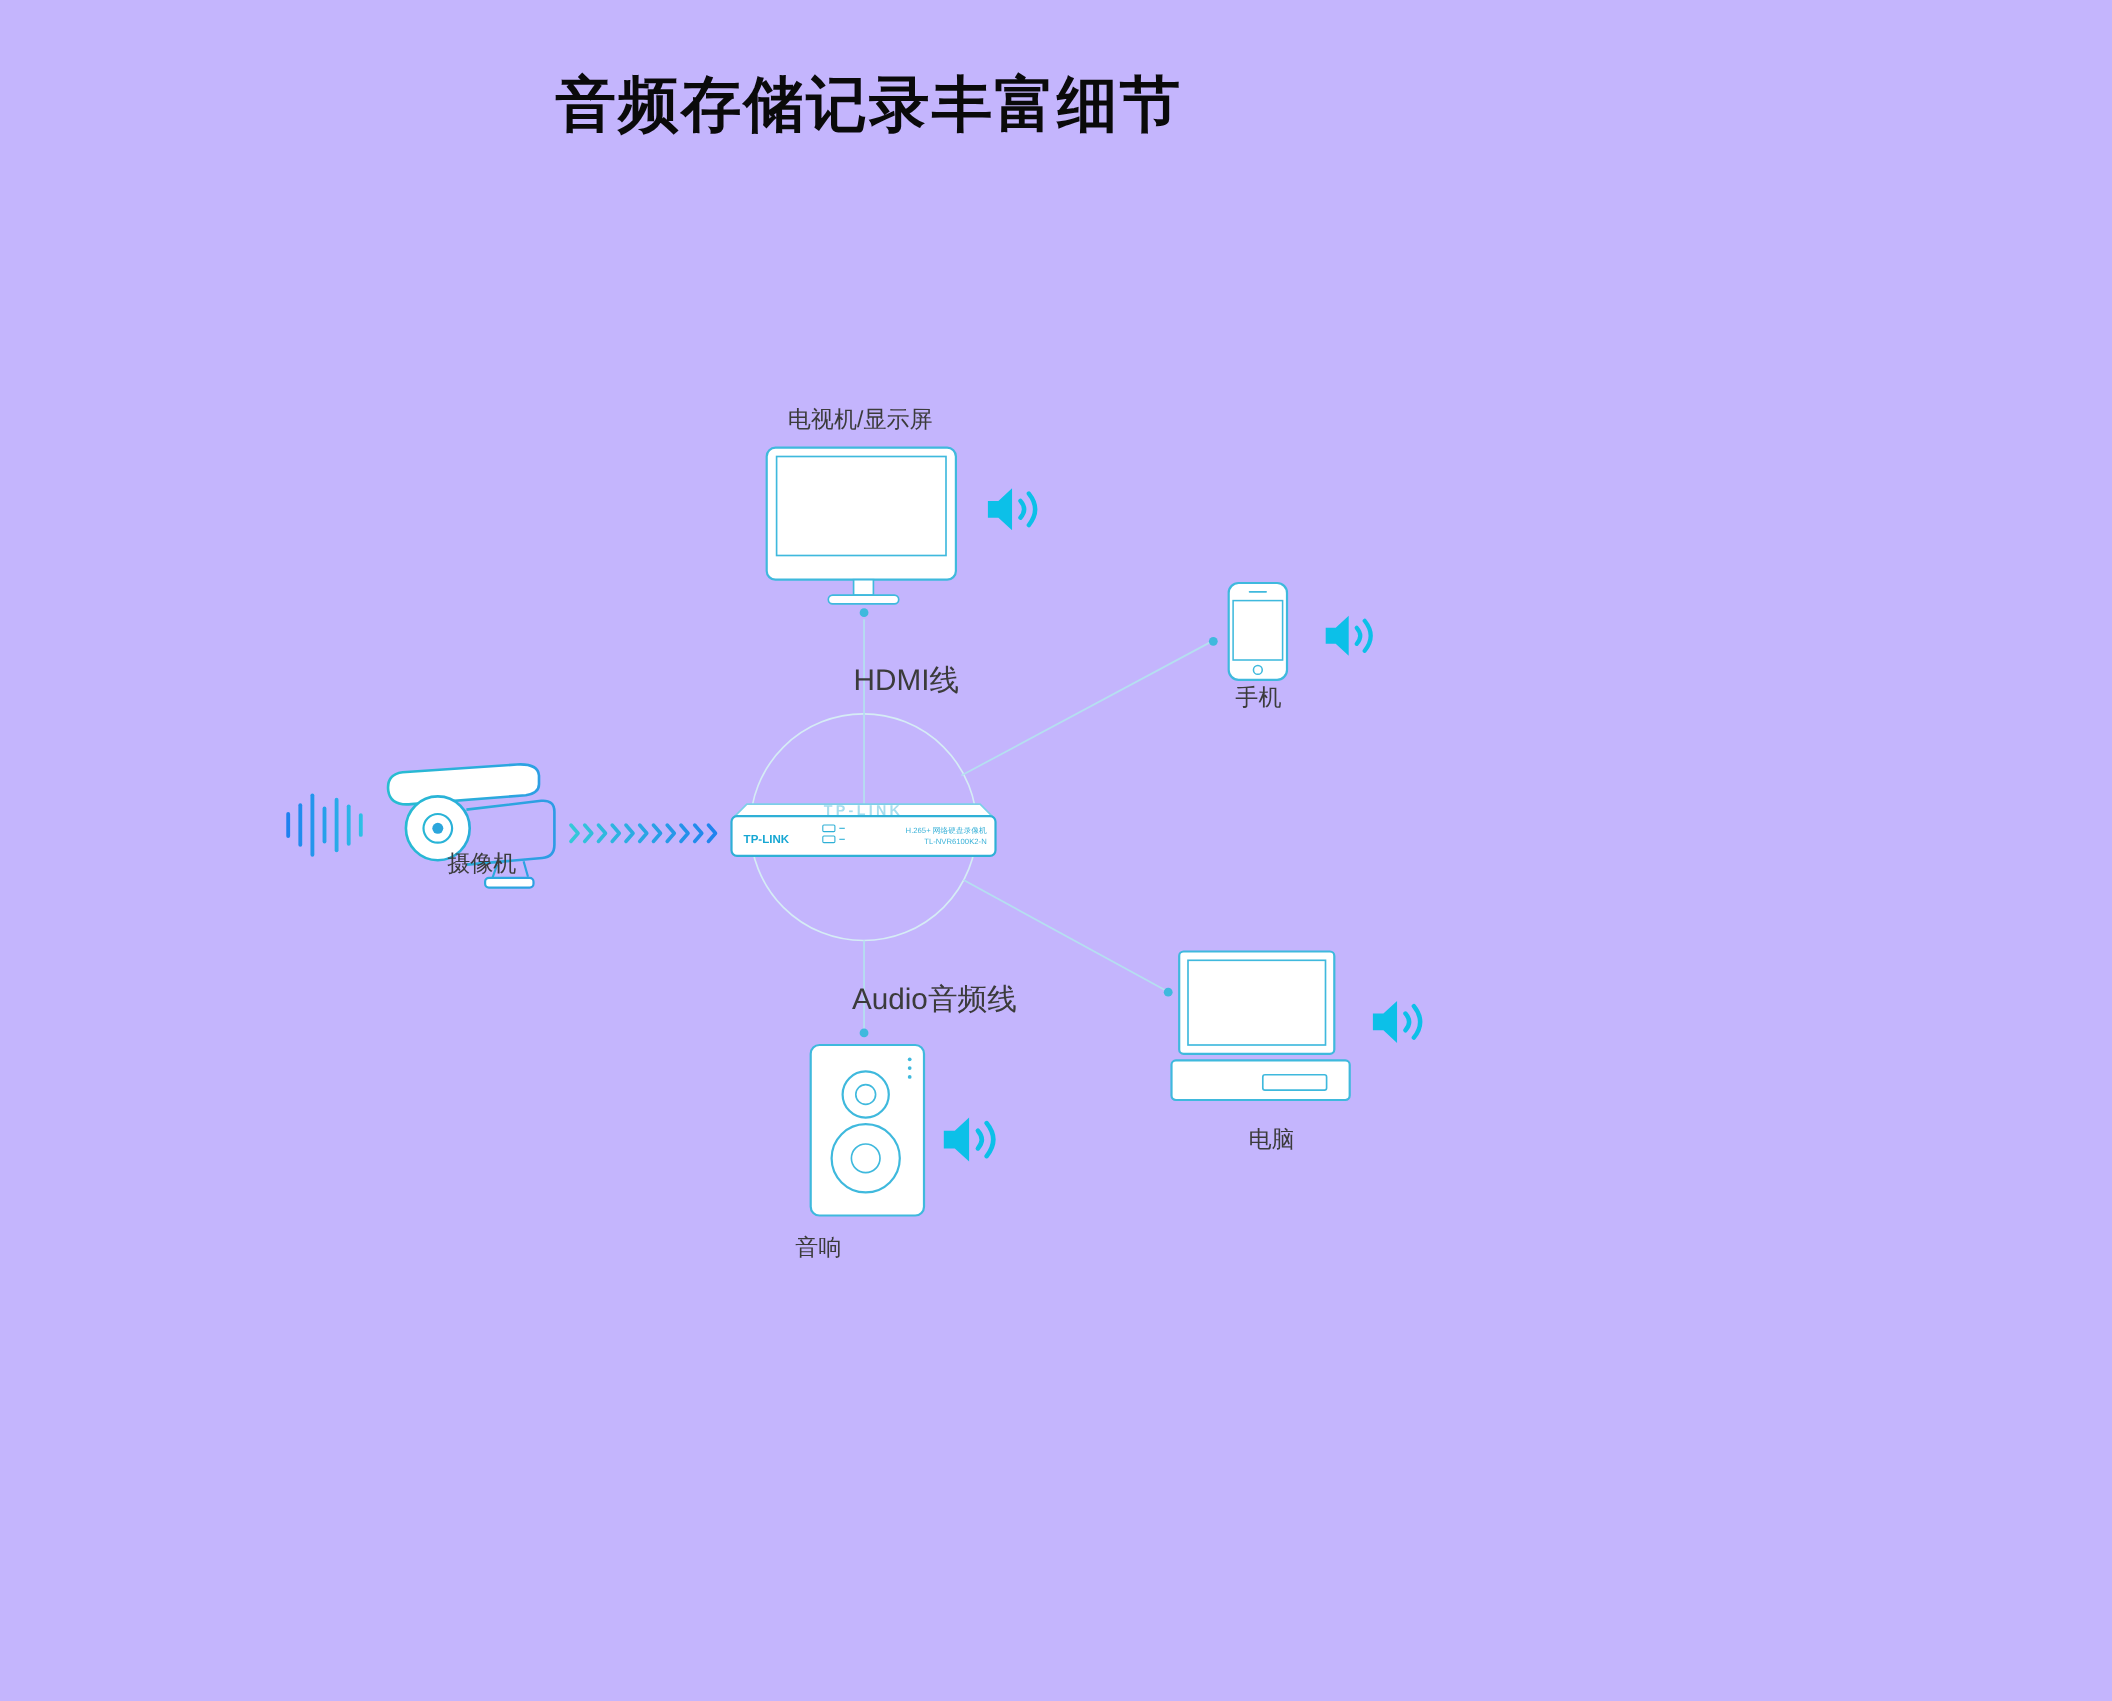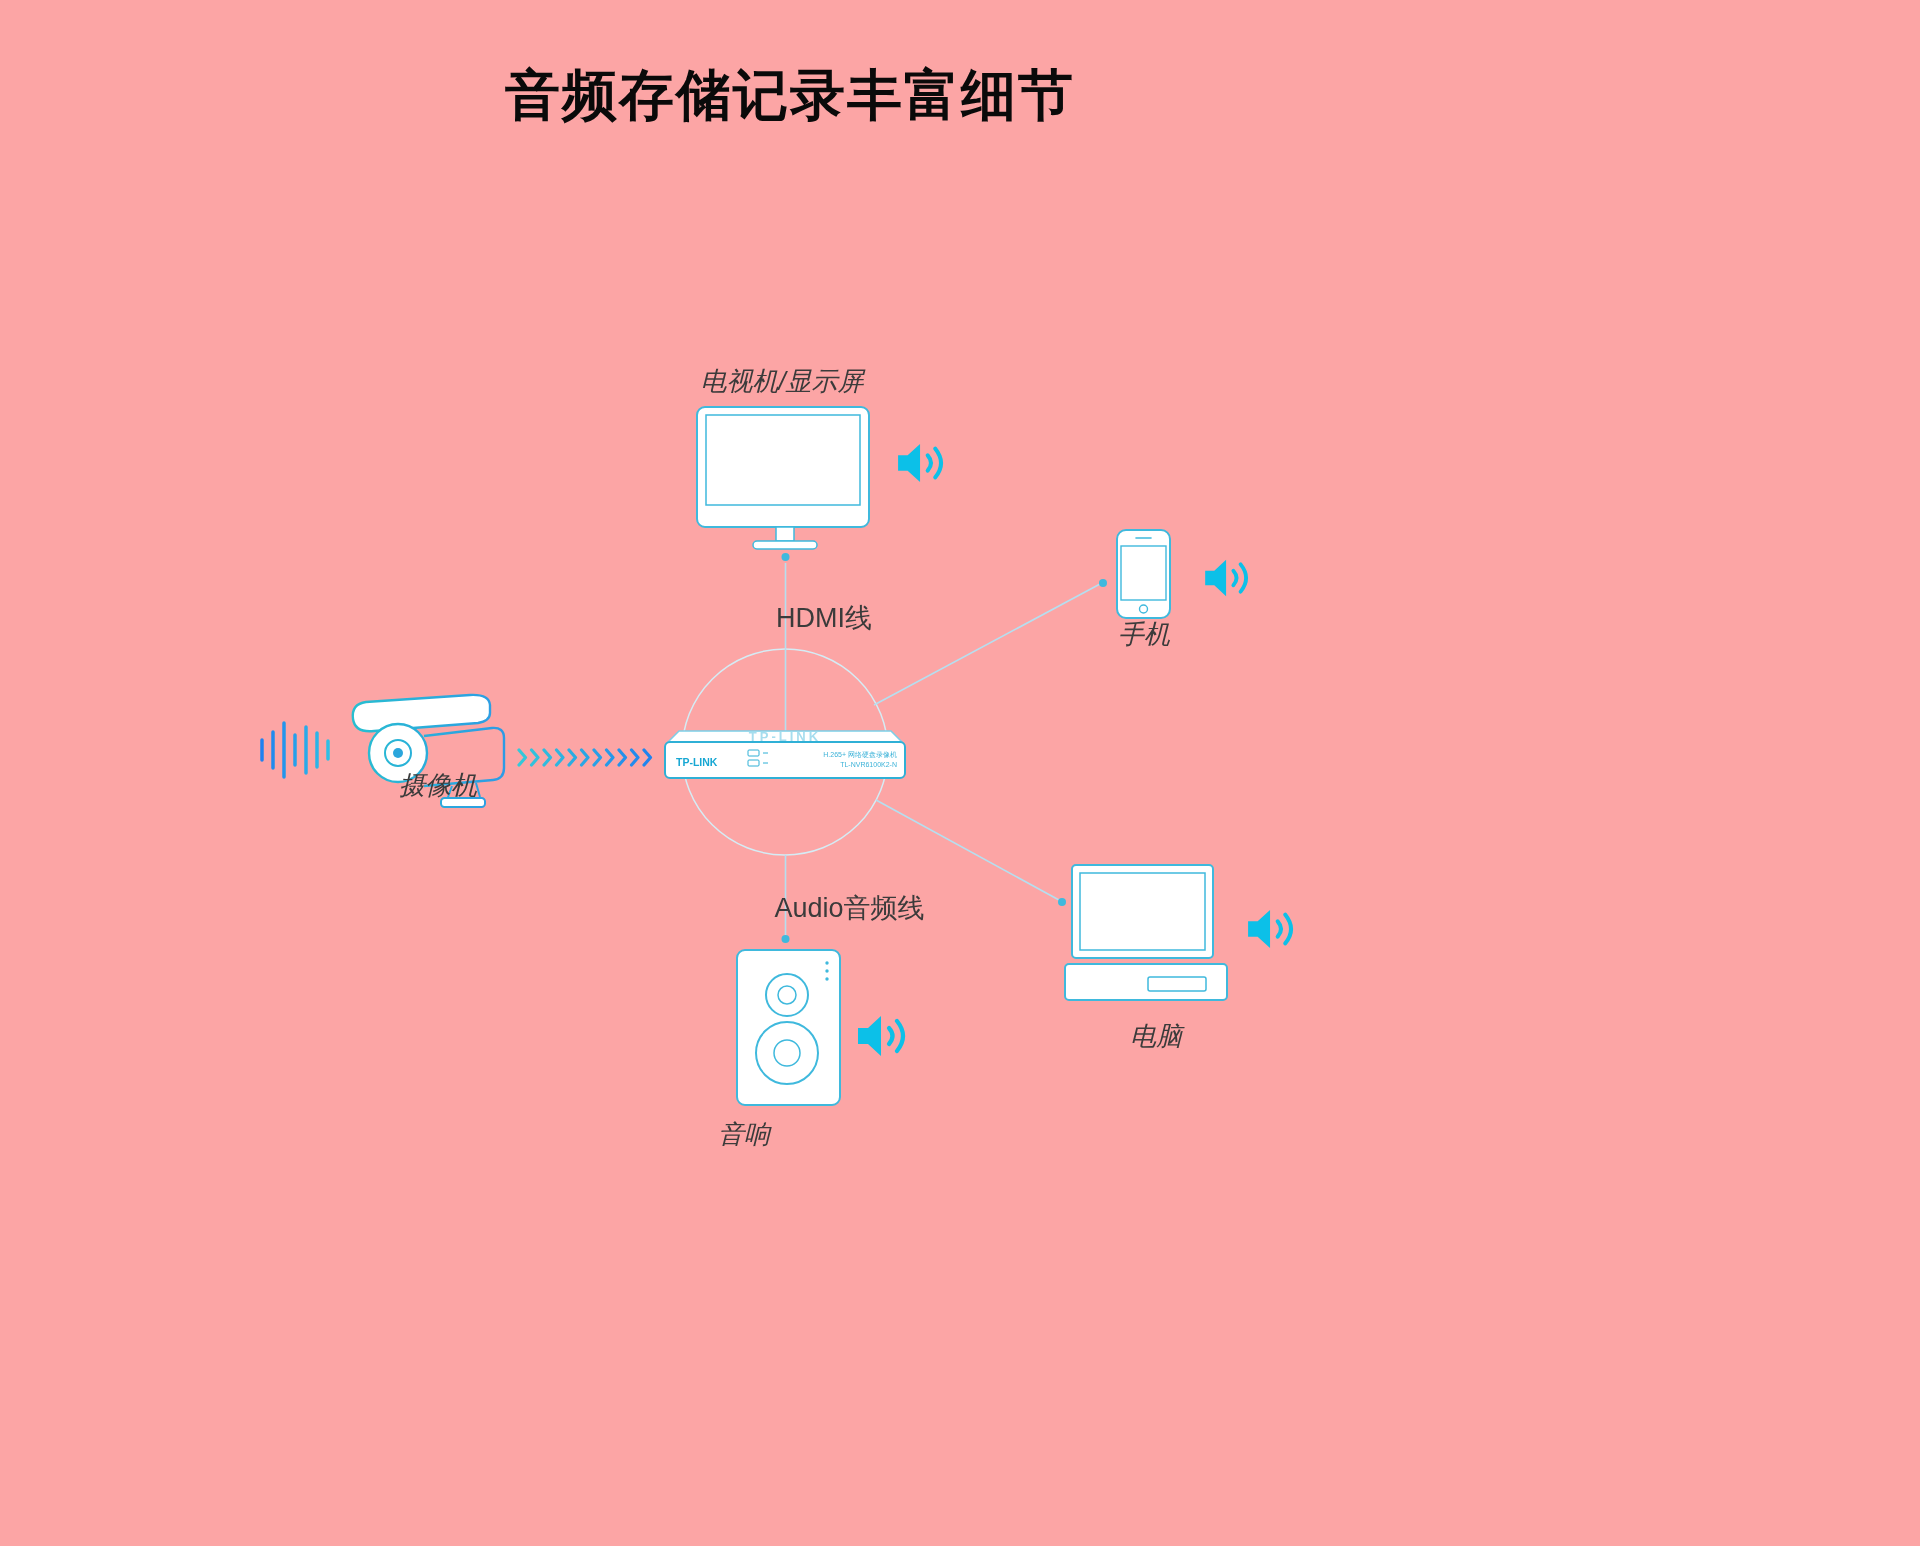--- a/index.html
+++ b/index.html
@@ -1,22 +1,22 @@
 <!DOCTYPE html>
 <html><head>
 <meta charset="utf-8">
 <style>
   * { margin:0; padding:0; box-sizing:border-box; }
   html,body { background:#ffffff; }
   body { font-family:"Liberation Sans","DejaVu Sans",sans-serif; }
-  .canvas { position:relative; width:1920px; height:1546px; background:#fca5a5; overflow:hidden; }
+  .canvas { position:relative; width:1920px; height:1546px; background:#c4b5fd; overflow:hidden; }
   .title { position:absolute; left:790px; top:58px; transform:translateX(-50%); text-align:center;
            font-size:55px; font-weight:700; color:#0a0a0a; line-height:74px; letter-spacing:2px; white-space:nowrap; }
   .diagram { position:absolute; left:0; top:0; }
-  .node-label { position:absolute; transform:translate(-50%,-50%); font-size:26px; color:#3b3b3b; white-space:nowrap;font-style:italic; }
+  .node-label { position:absolute; transform:translate(-50%,-50%); font-size:21px; color:#3b3b3b; white-space:nowrap; }
   .cable-label { position:absolute; transform:translate(-50%,-50%); font-size:27px; color:#3b3b3b; white-space:nowrap; }
   .vol { color:#0cc0e8; }
 </style>
 </head>
 <body>
 
 <div class="canvas">
 
   <div class="title">
     <div>音频存储记录丰富细节</div>

